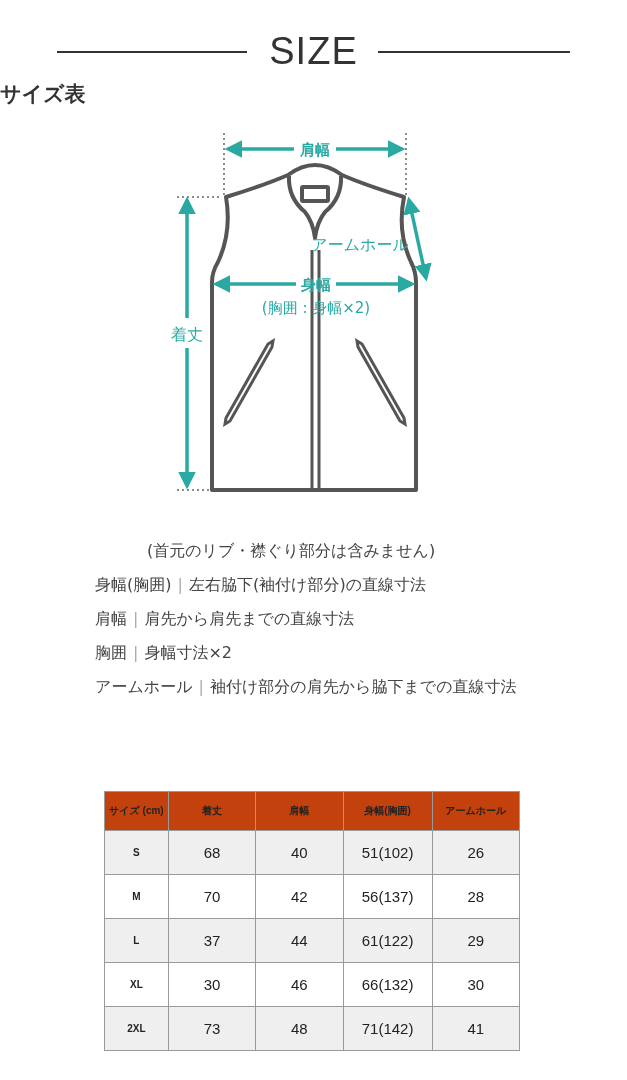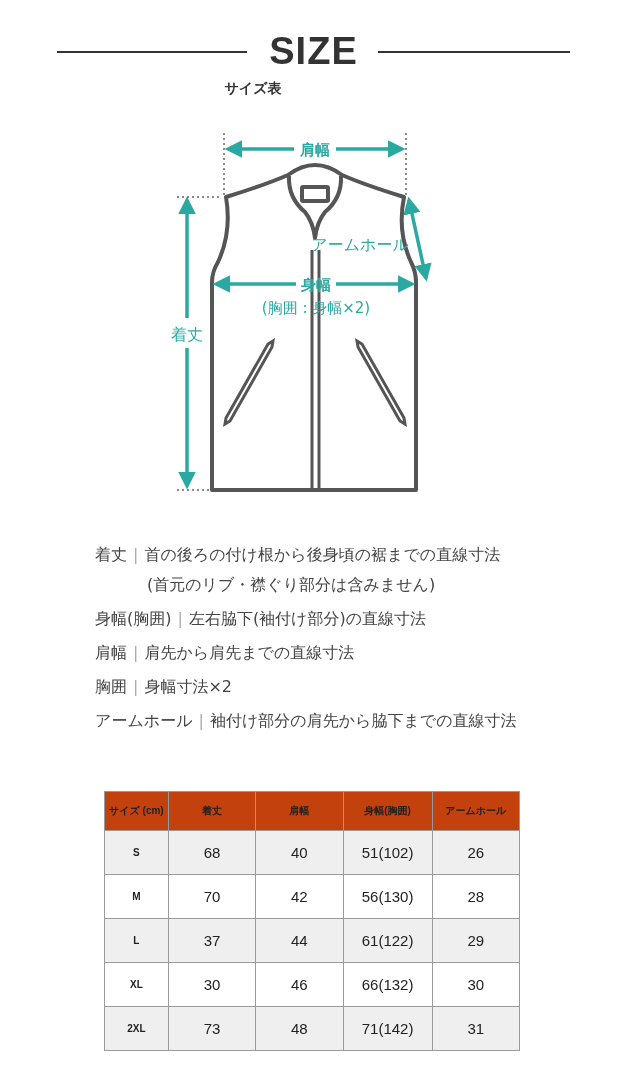--- a/index.html
+++ b/index.html
@@ -1,23 +1,23 @@
 <!DOCTYPE html>
 <html><head>
 <meta charset="utf-8">
 <style>
   html, body { margin:0; padding:0; background:#ffffff; }
   body { width:627px; height:1080px; position:relative; overflow:hidden;
          font-family:"DejaVu Sans", "Liberation Sans", sans-serif; color:#333; }
   .hdr-line { position:absolute; top:51px; height:2px; background:#333; }
   .hdr-title { position:absolute; top:28px; left:0; width:627px; text-align:center;
-               font-size:38px; font-weight:700; letter-spacing:1px; color:#333;
+               font-size:38px; font-weight:400; letter-spacing:1px; color:#333;
                font-family:"Liberation Sans", sans-serif; line-height:46px; }
-  .hdr-sub { position:absolute; top:80px; left:0; width:506px; text-align:center;
-             font-size:14px; font-weight:bold; color:#333; }
+  .hdr-sub { position:absolute; top:80px; left:0; width:506px; 
+             font-size:21px; font-weight:bold; color:#333; }
   .diagram { position:absolute; left:0; top:120px; width:627px; height:380px; }
   .desc { position:absolute; left:95px; top:540px; width:480px; font-size:16px; color:#444; }
   .desc-row { height:34px; line-height:30px; white-space:nowrap; }
   .desc-row.sub { height:34px; padding-left:52px; margin-top:-4px; }
   .sep { color:#aaa; margin:0 6px; }
   table.size { position:absolute; left:104px; top:791px; width:416px;
                border-collapse:collapse; font-family:"Liberation Sans", sans-serif; }
   table.size th, table.size td { border:1px solid #9a9a9a; text-align:center; color:#222; }
   table.size th { background:#c2410c; height:36px; font-size:10px; font-weight:bold; }
   table.size td { height:41px; font-size:15px; }
@@ -75,23 +75,20 @@
   <g fill="#2aa9a3" font-family="DejaVu Sans, sans-serif" font-size="15" font-weight="bold">
     <text x="315" y="155" text-anchor="middle">肩幅</text>
     <text x="360" y="250" text-anchor="middle" font-weight="normal" font-size="16">アームホール</text>
     <text x="316" y="290" text-anchor="middle">身幅</text>
     <text x="316" y="313" text-anchor="middle" font-weight="normal">(胸囲 : 身幅×2)</text>
     <text x="187" y="340" text-anchor="middle" font-weight="normal" font-size="16">着丈</text>
   </g>
 </svg>
 
 <div class="desc">
-  <div class="desc-row">
-    <span>着丈</span><span class="sep">|</span><span>首の後ろの付け根から後身頃の裾までの直線寸法</span>
-  </div>
   <div class="desc-row sub">(首元のリブ・襟ぐり部分は含みません)</div>
   <div class="desc-row">
     <span>身幅(胸囲)</span><span class="sep">|</span><span>左右脇下(袖付け部分)の直線寸法</span>
   </div>
   <div class="desc-row">
     <span>肩幅</span><span class="sep">|</span><span>肩先から肩先までの直線寸法</span>
   </div>
   <div class="desc-row">
     <span>胸囲</span><span class="sep">|</span><span>身幅寸法×2</span>
   </div>
@@ -113,21 +110,21 @@
     <td class="sz">S</td>
     <td>68</td>
     <td>40</td>
     <td>51(102)</td>
     <td>26</td>
   </tr>
   <tr class="wh">
     <td class="sz">M</td>
     <td>70</td>
     <td>42</td>
-    <td>56(130)</td>
+    <td>56(137)</td>
     <td>28</td>
   </tr>
   <tr class="alt">
     <td class="sz">L</td>
     <td>37</td>
     <td>44</td>
     <td>61(122)</td>
     <td>29</td>
   </tr>
   <tr class="wh">
@@ -135,16 +132,16 @@
     <td>30</td>
     <td>46</td>
     <td>66(132)</td>
     <td>30</td>
   </tr>
   <tr class="alt">
     <td class="sz">2XL</td>
     <td>73</td>
     <td>48</td>
     <td>71(142)</td>
-    <td>31</td>
+    <td>41</td>
   </tr>
 </tbody>
   </table>
 
 </body></html>

